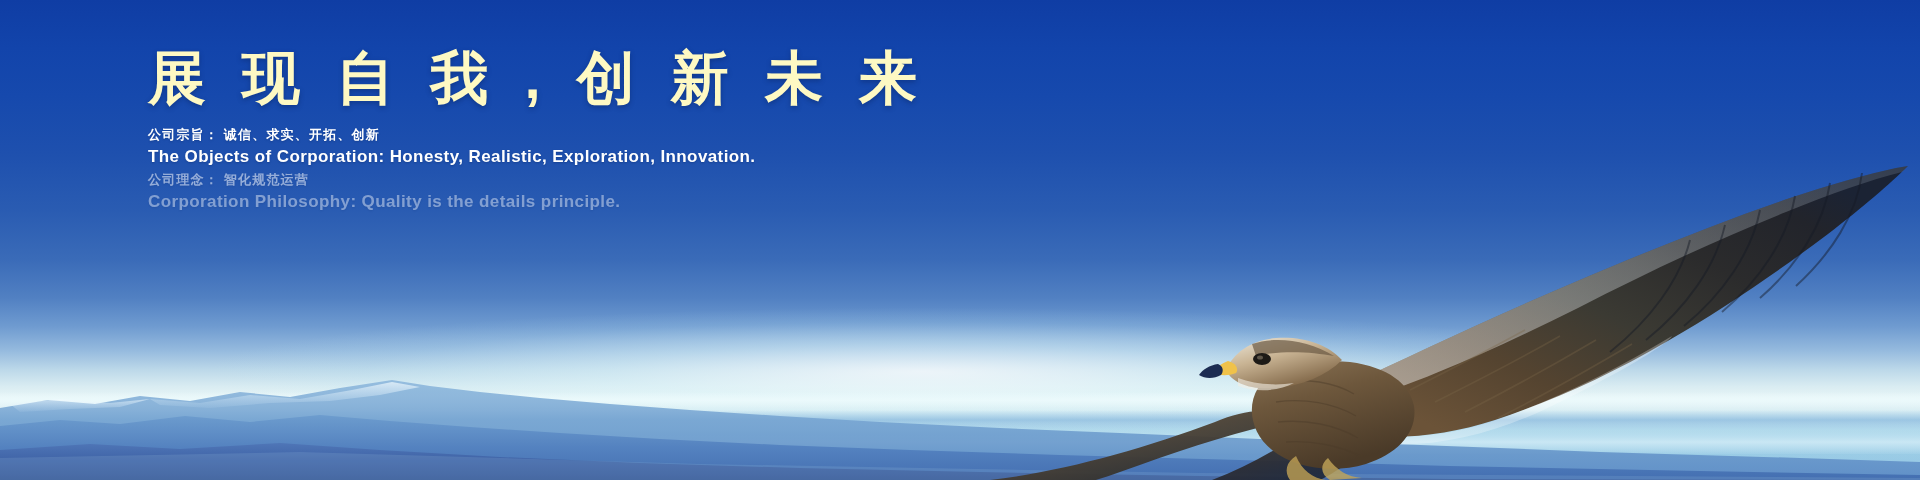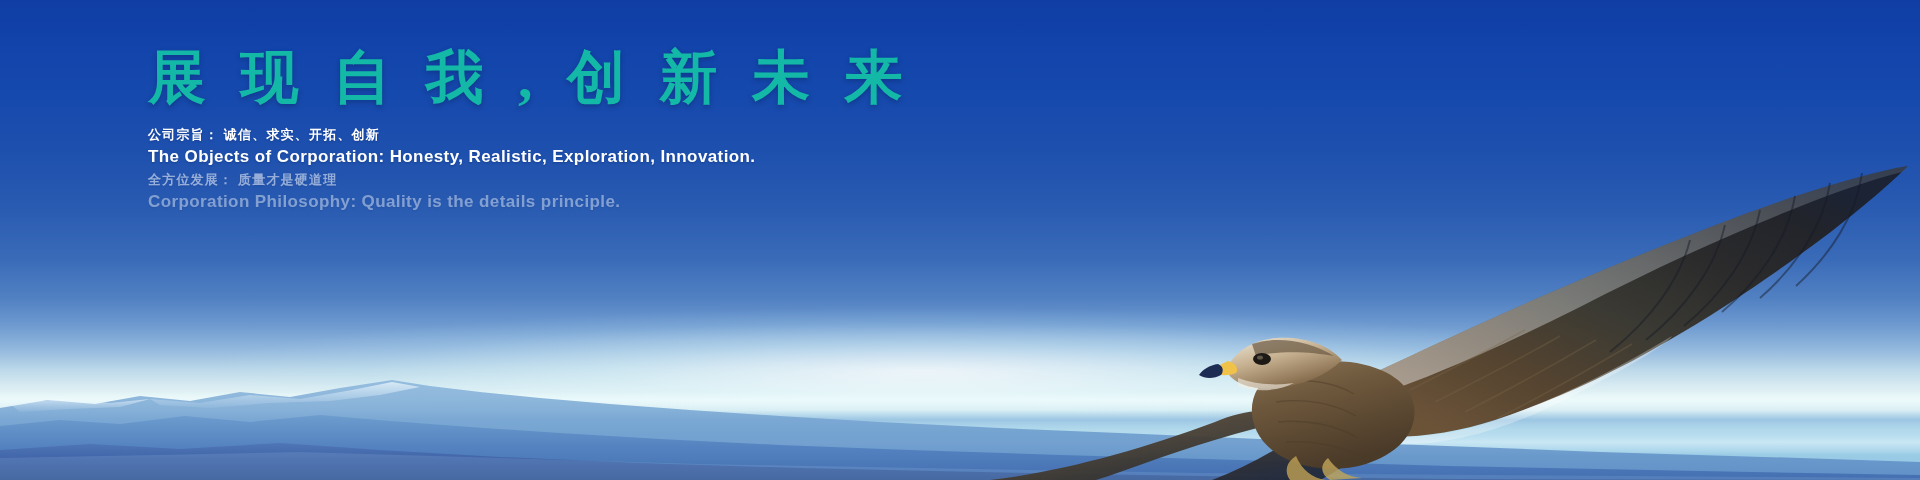--- a/index.html
+++ b/index.html
@@ -98,24 +98,24 @@
   
   .content {
     position: absolute;
     left: 148px;
     top: 46px;
     width: 980px;
     z-index: 5;
   }
 
   .headline {
-    font-family: Liberation Serif, serif;
+    font-family: Liberation Sans, sans-serif;
     font-size: 58px;
     font-weight: 700;
-    color: #14b8a6;
+    color: #fef9c3;
     letter-spacing: 10px;
     line-height: 1.12;
     white-space: nowrap;
     text-shadow: 0 2px 5px rgba(8,36,96,0.45);
   }
 
   .taglines {
     margin-top: 14px;
   }
 
@@ -323,21 +323,21 @@
 
     <div class="taglines">
 
       <div class="tag-group">
         <div class="tag-cn fade-1">公司宗旨：  诚信、求实、开拓、创新</div>
         <div class="tag-en fade-1">The Objects of Corporation: Honesty, Realistic, Exploration, Innovation.</div>
       </div>
 
 
       <div class="tag-group">
-        <div class="tag-cn fade-3">全方位发展：  质量才是硬道理</div>
+        <div class="tag-cn fade-3">公司理念：  智化规范运营</div>
         <div class="tag-en fade-4">Corporation Philosophy: Quality is the details principle.</div>
       </div>
 
 
     </div>
   </div>
 
 </div>
 
 </body></html>

